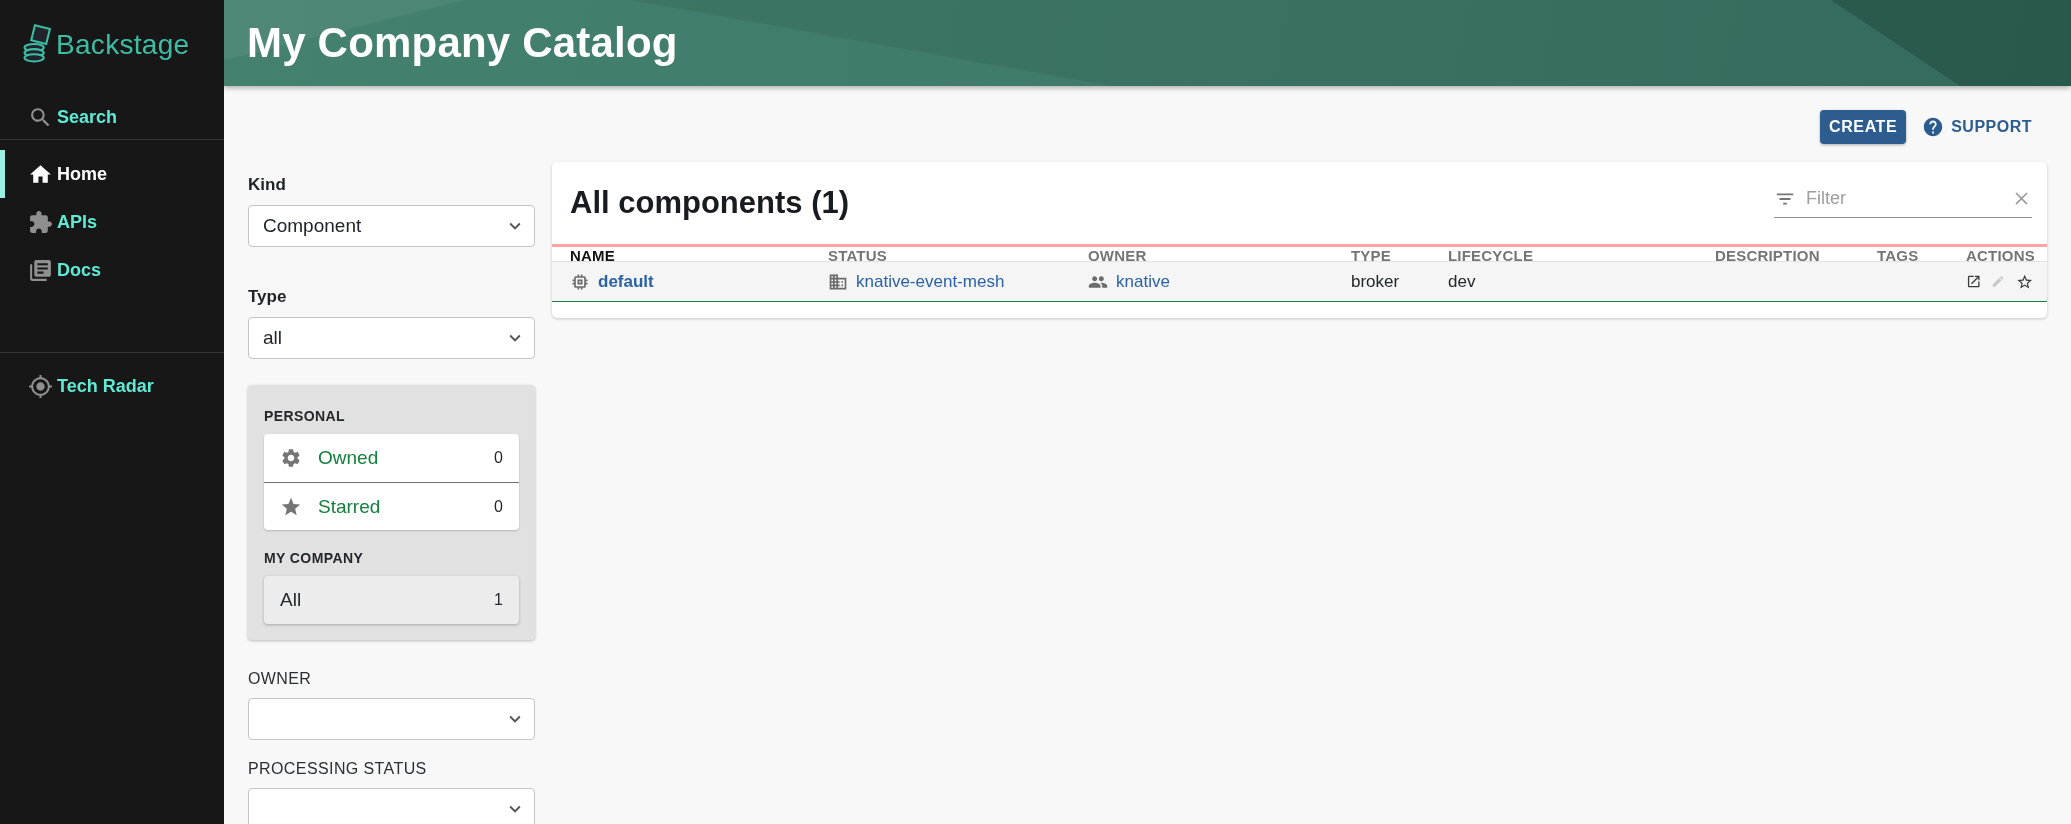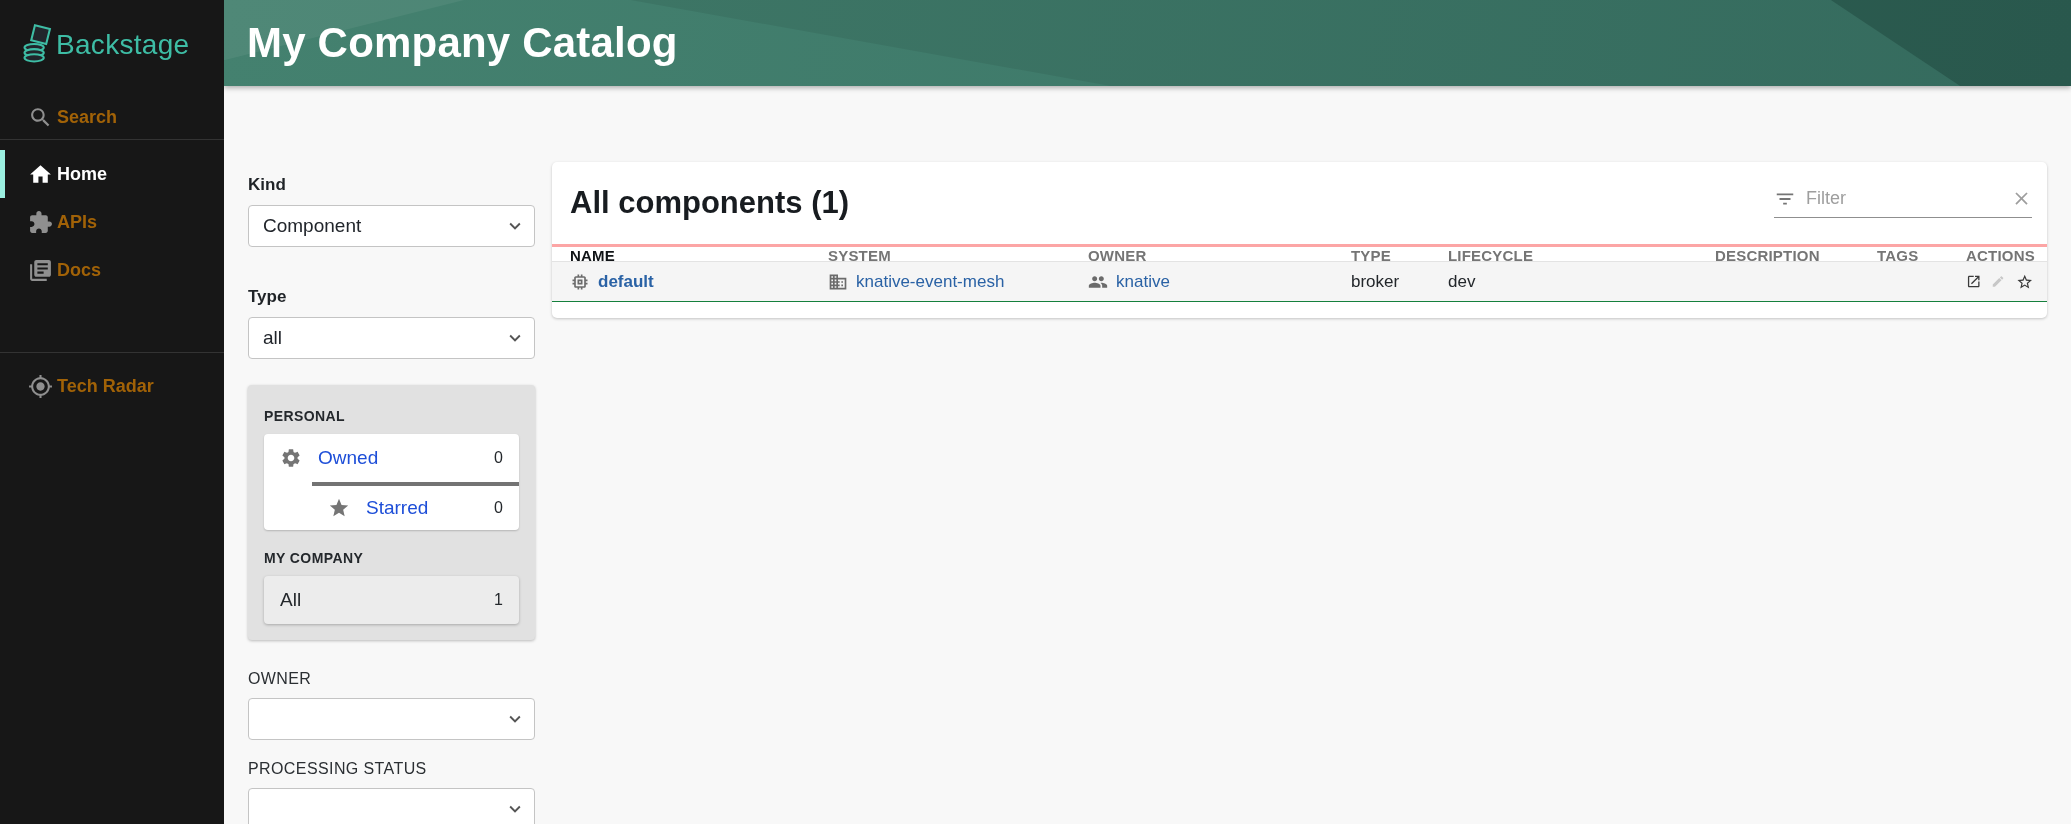--- a/index.html
+++ b/index.html
@@ -7,21 +7,21 @@
   body { font-family:"Liberation Sans", sans-serif; background:#f8f8f8; color:#21252b; }
   .root { position:relative; width:2071px; height:824px; }
 
   
   .sidebar { position:absolute; left:0; top:0; width:224px; height:824px; background:#171717; z-index:5; }
   .logo { position:absolute; left:20px; top:24px; display:flex; align-items:center; }
   .logo svg { width:36px; height:42px; }
   .logo-text { color:#3ebda5; font-size:28px; font-weight:400; letter-spacing:.3px; }
   .side-item { position:absolute; left:0; width:224px; height:48px; display:flex; align-items:center; cursor:pointer; }
   .side-item .s-icon { position:absolute; left:28px; width:25px; height:25px; color:#8f8f8f; }
-  .side-item .s-label { position:absolute; left:57px; font-size:18px; font-weight:600; color:#a16207; }
+  .side-item .s-label { position:absolute; left:57px; font-size:18px; font-weight:600; color:#5eead4; }
   .side-item.active .s-icon { color:#ffffff; }
   .side-item.active .s-label { color:#ffffff; }
   .active-bar { position:absolute; left:0; top:0; width:5px; height:100%; background:#9bf0e1; }
   .side-divider { position:absolute; left:0; width:224px; height:1px; background:#333333; }
   svg { fill:currentColor; }
 
   
   .banner { position:absolute; left:224px; top:0; width:1847px; height:86px;
             background:linear-gradient(100deg,#44816f,#3a7466); overflow:hidden;
             box-shadow:0 2px 5px rgba(0,0,0,.3); }
@@ -49,23 +49,23 @@
             border-radius:4px; display:flex; align-items:center; padding:0 34px 0 14px; cursor:pointer; }
   .select .sel-value { font-size:19px; color:#21252b; }
   .select .chev { position:absolute; right:8px; top:50%; transform:translateY(-50%); width:22px; height:22px; color:#555; }
   .gap40 { height:40px; } .gap26 { height:26px; } .gap30 { height:30px; } .gap20 { height:20px; }
 
   .pick-panel { width:287px; background:#e1e1e1; border-radius:4px; padding:23px 16px 16px 16px;
                 box-shadow:0 1px 3px rgba(0,0,0,.25); }
   .pick-heading { font-size:14px; font-weight:700; color:#24282c; letter-spacing:.4px; margin-bottom:10px; }
   .pick-list { background:#ffffff; border-radius:4px; box-shadow:0 1px 2px rgba(0,0,0,.2); overflow:hidden; margin-bottom:20px; }
   .pick-row { height:48px; display:flex; align-items:center; padding:0 16px; cursor:pointer; }
-  .pick-row + .pick-row { border-top:4px solid #737373;margin-left:48px; }
+  .pick-row + .pick-row { border-top:1px solid #737373; }
   .pick-row .p-icon { width:22px; height:22px; color:#757575; margin-right:16px; }
-  .pick-row .p-label { font-size:19px; color:#1d4ed8; flex:1; }
+  .pick-row .p-label { font-size:19px; color:#15803d; flex:1; }
   .pick-row .p-count { font-size:16px; color:#24282c; }
   .pick-row.selected { background:#ececec; border-radius:4px; box-shadow:0 1px 3px rgba(0,0,0,.25); }
   .pick-row.selected .p-label { color:#24282c; }
 
   
   .card { position:absolute; left:552px; top:162px; width:1495px; height:156px; background:#ffffff;
           border-radius:5px; box-shadow:0 1px 3px rgba(0,0,0,.22); overflow:hidden; }
   .card-head { position:relative; height:82px; display:flex; align-items:center; }
   .card-head h2 { margin-left:18px; font-size:31px; font-weight:700; color:#181c20; }
   .filter-box { position:absolute; right:15px; top:26px; width:258px; height:30px; display:flex; align-items:center;
@@ -150,20 +150,29 @@
     </div>
   </aside>
 
   <header class="banner">
     <div class="shape sh2"></div>
     <div class="shape sh3"></div>
     <div class="shape sh1"></div>
     <h1>My Company Catalog</h1>
   </header>
 
+  <div class="toolbar">
+    <button class="create-btn">CREATE</button>
+    <div class="support">
+      <svg viewBox="0 0 24 24" style="color:#2b5c90;">
+          <path d="M12 2C6.48 2 2 6.48 2 12s4.48 10 10 10 10-4.48 10-10S17.52 2 12 2zm1 17h-2v-2h2v2zm2.07-7.75l-.9.92C13.45 12.9 13 13.5 13 15h-2v-.5c0-1.1.45-2.1 1.17-2.83l1.24-1.26c.37-.36.59-.86.59-1.41 0-1.1-.9-2-2-2s-2 .9-2 2H8c0-2.21 1.79-4 4-4s4 1.79 4 4c0 .88-.36 1.68-.93 2.25z"></path>
+        </svg>
+      <span class="sup-label">SUPPORT</span>
+    </div>
+  </div>
 
   <section class="filters">
     <div class="f-label">Kind</div>
     <div class="select">
       <span class="sel-value">Component</span>
       <svg class="chev" viewBox="0 0 24 24">
           <path d="M16.59 8.59L12 13.17 7.41 8.59 6 10l6 6 6-6z"></path>
         </svg>
     </div>
 
@@ -231,21 +240,21 @@
           </svg>
         <input type="text" placeholder="Filter" style="">
         <svg class="clr-icon" viewBox="0 0 24 24">
             <path d="M19 6.41L17.59 5 12 10.59 6.41 5 5 6.41 10.59 12 5 17.59 6.41 19 12 13.41 17.59 19 19 17.59 13.41 12z"></path>
           </svg>
       </div>
     </div>
 
     <div class="tbl-header">
       <div class="th">NAME</div>
-      <div class="th">SYSTEM</div>
+      <div class="th">STATUS</div>
       <div class="th">OWNER</div>
       <div class="th">TYPE</div>
       <div class="th">LIFECYCLE</div>
       <div class="th">DESCRIPTION</div>
       <div class="th">TAGS</div>
       <div class="th actions">ACTIONS</div>
     </div>
 
     <div class="tbl-row">
       <div class="cell name">

